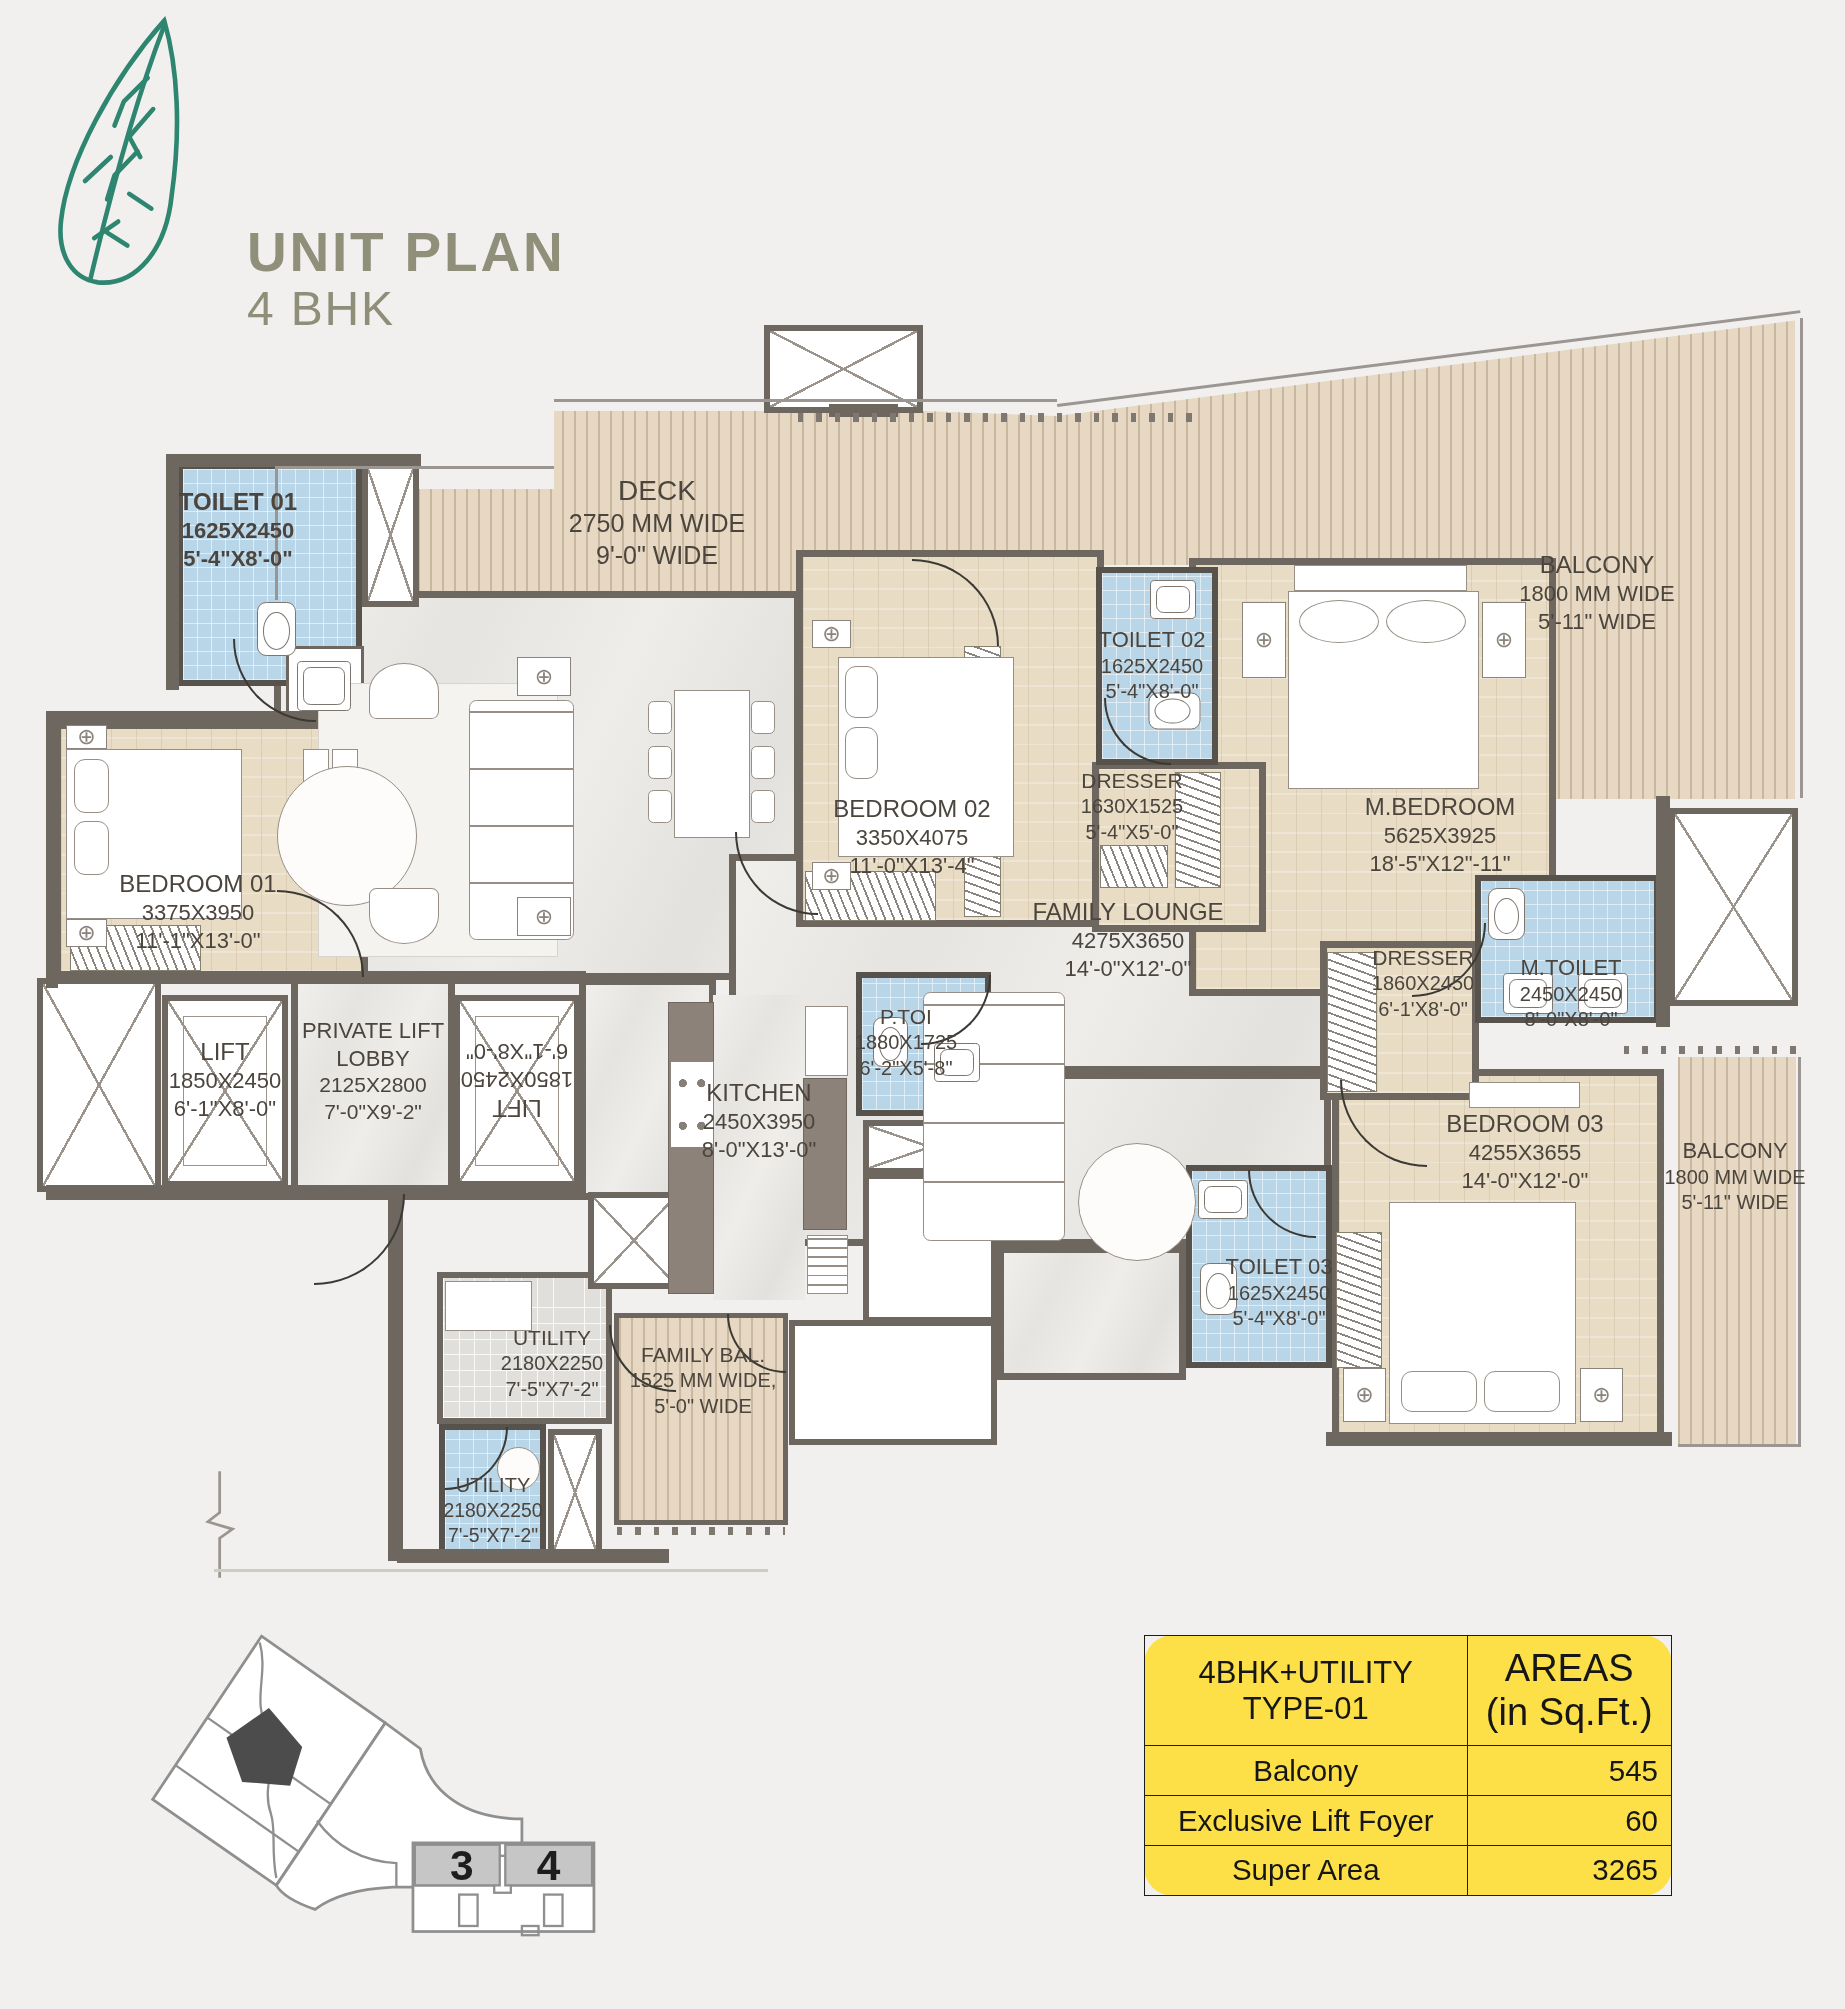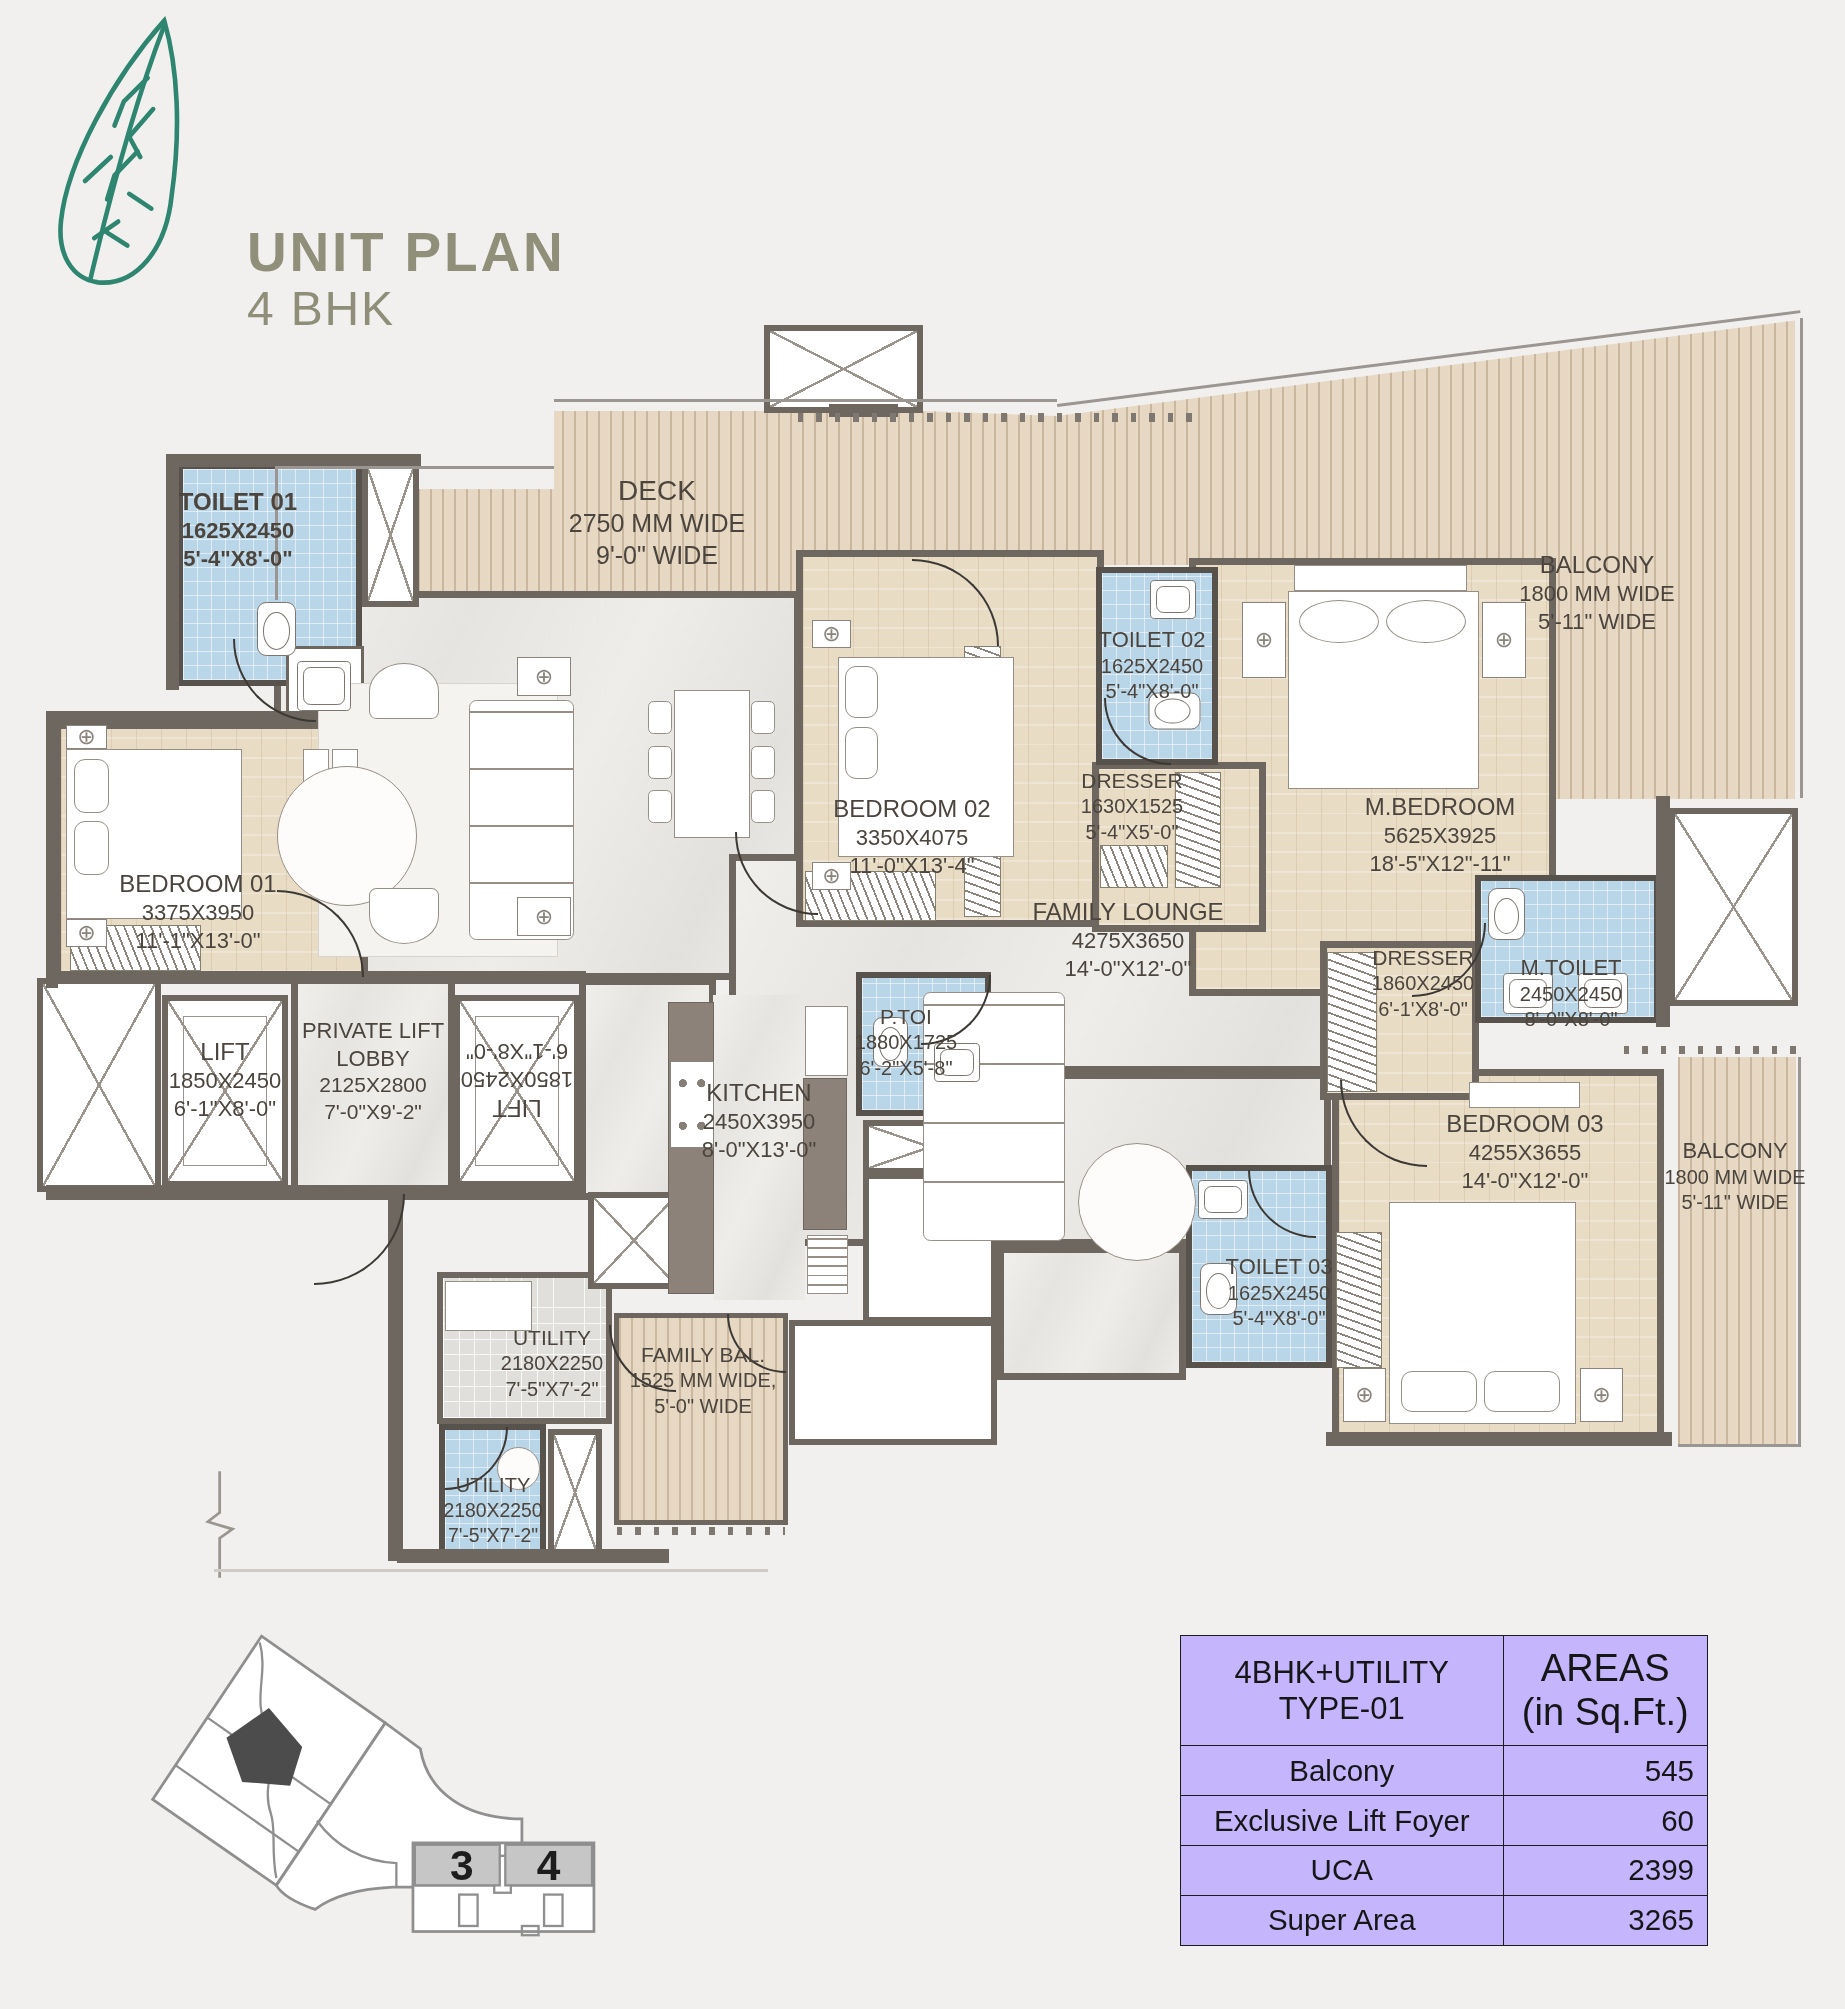--- a/index.html
+++ b/index.html
@@ -37,21 +37,21 @@
   .arc.bl{border-left-width:2.8px;border-bottom-width:2.8px;border-bottom-left-radius:100%;}
   .arc.tr{border-right-width:2.8px;border-top-width:2.8px;border-top-right-radius:100%;}
   .rlabel{position:absolute;transform:translateX(-50%);text-align:center;font-size:22px;color:#4b453e;line-height:1.26;white-space:nowrap;z-index:40;}
   .rlabel .nm{font-size:24px;}
   .rlabel span{display:block;}
   .rot180{transform:translateX(-50%) rotate(180deg);}
   
   .title-main{position:absolute;left:247px;top:220px;font-size:55px;font-weight:700;letter-spacing:2.8px;color:#90907a;z-index:50;}
   .title-sub{position:absolute;left:247px;top:281px;font-size:48px;font-weight:400;letter-spacing:1.8px;color:#8e8e79;z-index:50;}
   
-  .areas{position:absolute;left:1180px;top:1635px;width:528px;border-collapse:collapse;background:#c4b5fd;z-index:50;font-size:29.5px;color:#161616;}
+  .areas{position:absolute;left:1144px;top:1635px;width:528px;border-collapse:collapse;background:#fde047;z-index:50;font-size:29.5px;color:#161616;border-radius:29px;}
   .areas td{border:1.8px solid #1c1c1c;text-align:center;padding:7.4px 5.5px;}
   .areas td.val{text-align:right;padding-right:13px;width:185px;}
   .areas .hdr td{font-size:31px;padding:11px 5.5px;}
   .areas .hdr .h2{font-size:38px;line-height:1.15;}
 </style>
 </head>
 <body>
 
 <div class="canvas">
 
@@ -380,24 +380,20 @@
     </tr>
     <tr>
       <td>Balcony</td>
       <td class="val">545</td>
     </tr>
     <tr>
       <td>Exclusive Lift Foyer</td>
       <td class="val">60</td>
     </tr>
     <tr>
-      <td>UCA</td>
-      <td class="val">2399</td>
-    </tr>
-    <tr>
       <td>Super Area</td>
       <td class="val">3265</td>
     </tr>
   </tbody>
     </table>
 
 </div>
 
 
 </body></html>

